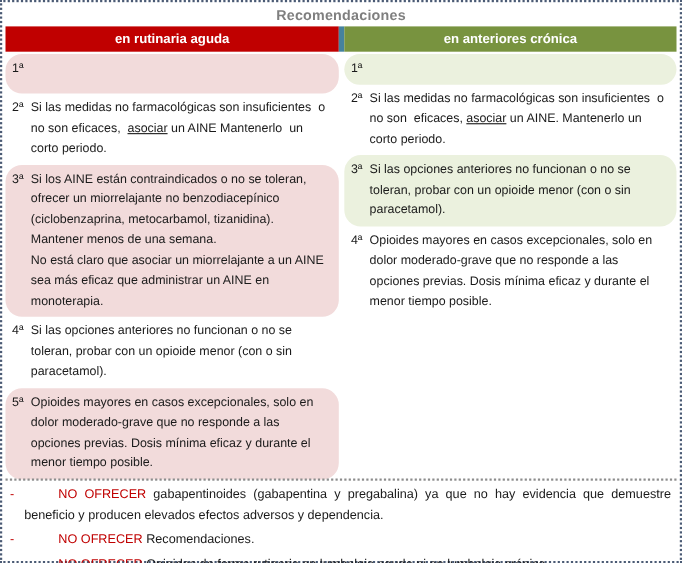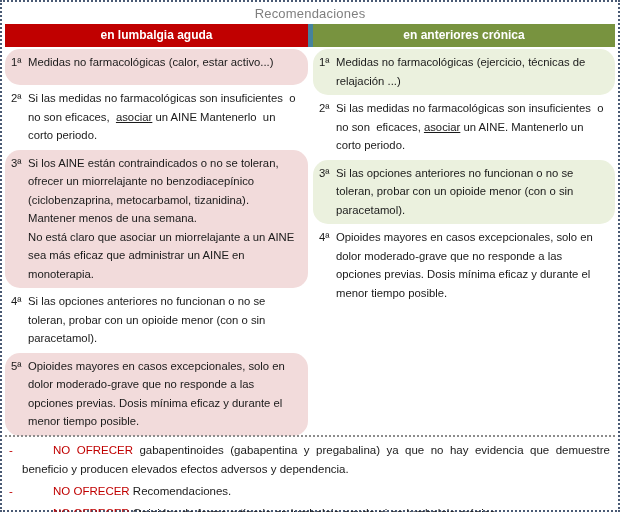--- a/index.html
+++ b/index.html
@@ -7,21 +7,21 @@
   .frame{
     width:620px;height:512px;
     border:2px dotted #4a5a74;
     background:#fff;
     font-family:"Liberation Sans",sans-serif;
     display:flex;flex-direction:column;
     padding:2px 3px;
   }
   .title{
     flex:none;height:19px;line-height:19px;
-    text-align:center;font-size:13px;font-weight:normal;
+    text-align:center;font-size:13px;font-weight:bold;
     color:#7f7f7f;letter-spacing:0.2px;
   }
   .header-row{flex:none;display:flex;height:23px;margin-top:1px;}
   .hdr{
     color:#fff;font-weight:bold;font-size:12px;
     text-align:center;line-height:23px;
   }
   .hdr-left{width:303px;background:var(--red);}
   .hdr-divider{width:5px;background:var(--blue);}
   .hdr-right{flex:1;background:var(--green);}
@@ -56,30 +56,29 @@
   .fitem:first-child .ftxt{text-align:justify;}
   .flabel{color:var(--red);padding-left:31px;}
 </style>
 </head>
 <body>
 
 <div class="frame" style="--red: #C00000; --green: #78933F; --pink: #F2DBDB; --greenbg: #EBF1DE; --blue: #45829E; --darkred: #4A2424;">
   <div class="title">Recomendaciones</div>
 
   <div class="header-row">
-    <div class="hdr hdr-left">en lumbalgia aguda</div>
+    <div class="hdr hdr-left">en rutinaria aguda</div>
     <div class="hdr-divider"></div>
     <div class="hdr hdr-right">en anteriores crónica</div>
   </div>
 
   <div class="body">
     <div class="col col-left">
         <div class="row">
           <span class="num">1ª</span>
-          <div class="txt"><span>Medidas no farmacológicas (calor, estar activo...)</span></div>
         </div>
         <div class="row">
           <span class="num">2ª</span>
           <div class="txt"><span>Si las medidas no farmacológicas son insuficientes  o no son eficaces,  </span><span class="seg-u">asociar</span><span> un AINE Mantenerlo  un corto periodo.</span></div>
         </div>
         <div class="row">
           <span class="num">3ª</span>
           <div class="txt"><span>Si los AINE están contraindicados o no se toleran, ofrecer un miorrelajante no benzodiacepínico (ciclobenzaprina, metocarbamol, tizanidina).
 Mantener menos de una semana.
 No está claro que asociar un miorrelajante a un AINE sea más eficaz que administrar un AINE en monoterapia.</span></div>
@@ -90,21 +89,20 @@
         </div>
         <div class="row">
           <span class="num">5ª</span>
           <div class="txt"><span>Opioides mayores en casos excepcionales, solo en dolor moderado-grave que no responde a las opciones previas. Dosis mínima eficaz y durante el menor tiempo posible.</span></div>
         </div>
       </div>
     <div class="col-gap"></div>
     <div class="col col-right">
         <div class="row">
           <span class="num">1ª</span>
-          <div class="txt"><span>Medidas no farmacológicas (ejercicio, técnicas de relajación ...)</span></div>
         </div>
         <div class="row">
           <span class="num">2ª</span>
           <div class="txt"><span>Si las medidas no farmacológicas son insuficientes  o no son  eficaces, </span><span class="seg-u">asociar</span><span> un AINE. Mantenerlo un corto periodo.</span></div>
         </div>
         <div class="row">
           <span class="num">3ª</span>
           <div class="txt"><span>Si las opciones anteriores no funcionan o no se toleran, probar con un opioide menor (con o sin paracetamol).</span></div>
         </div>
         <div class="row">

